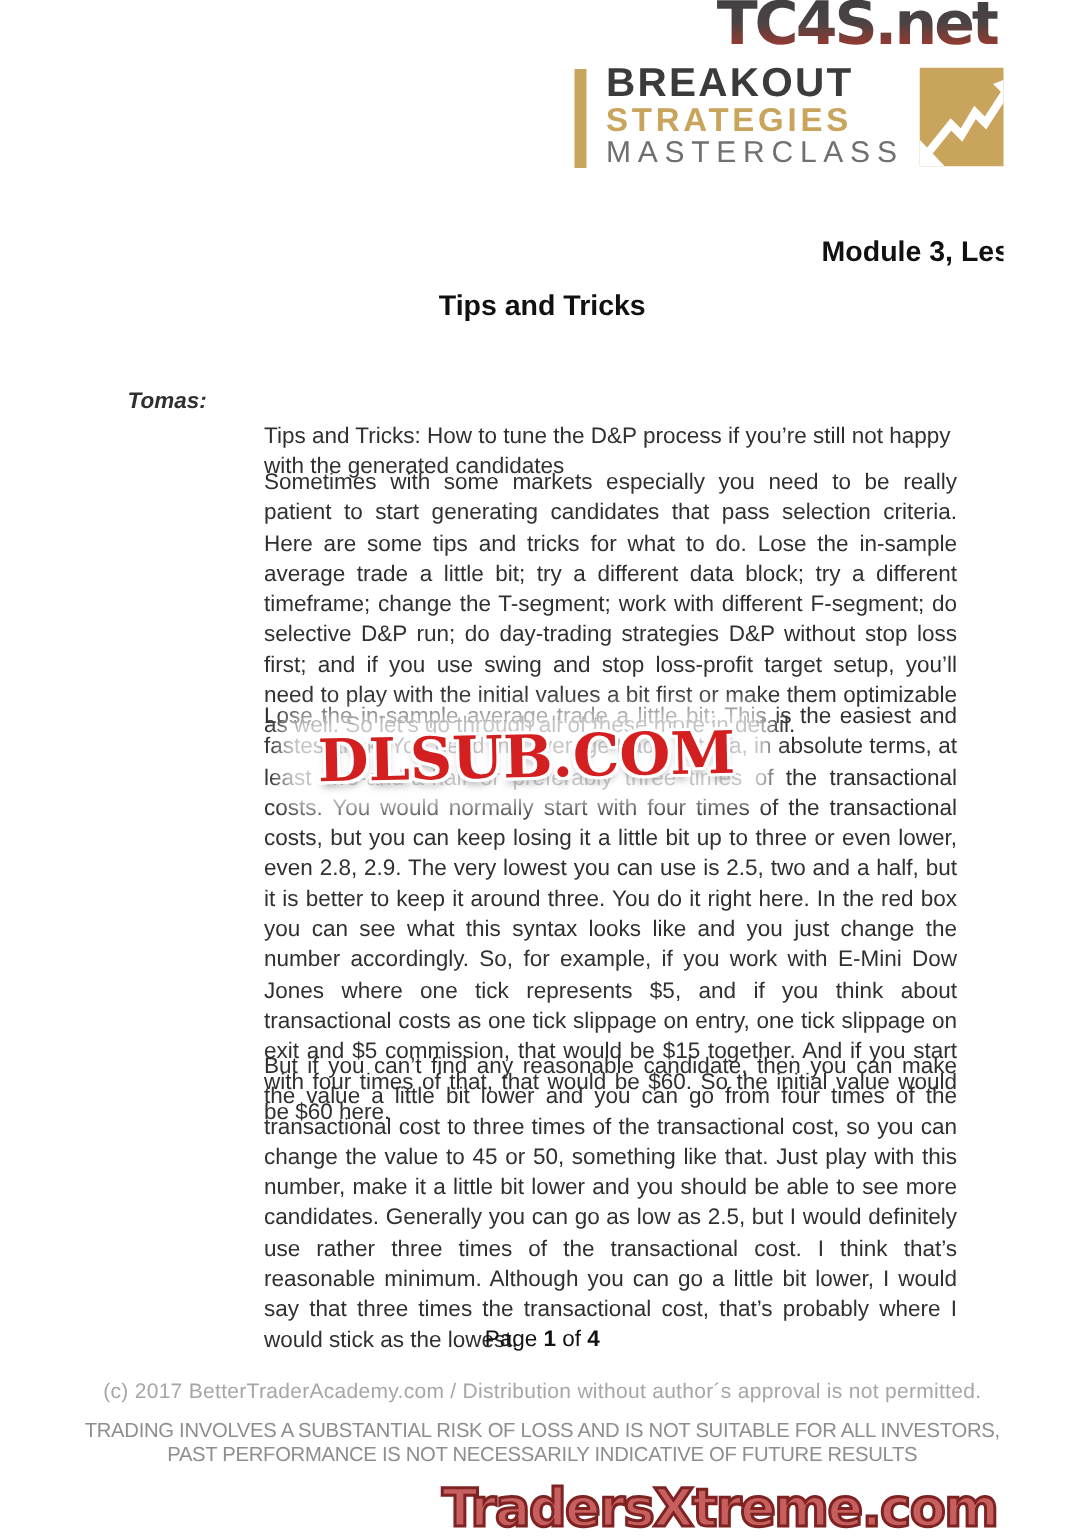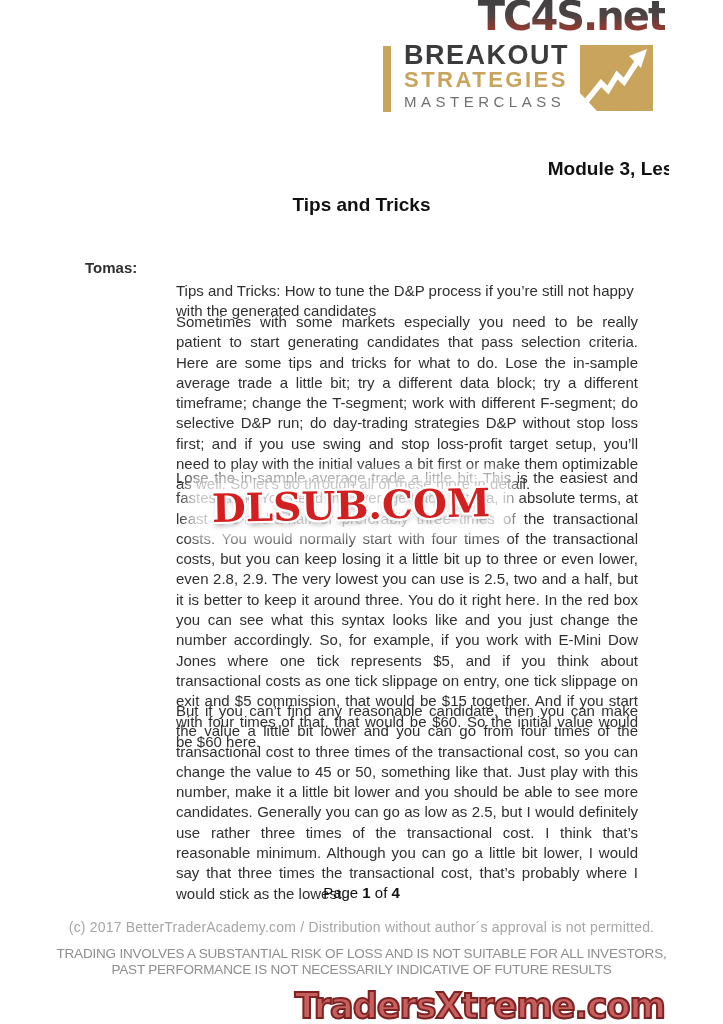--- a/index.html
+++ b/index.html
@@ -11,31 +11,31 @@
         font-family:"DejaVu Sans",sans-serif;font-weight:800;font-size:40px;letter-spacing:-2px;
         background:linear-gradient(180deg,#3f3f41 0%,#4b4344 48%,#99392f 82%,#a8493c 100%);
         -webkit-background-clip:text;background-clip:text;color:transparent;}
 
   
   .logo{position:absolute;left:383px;top:42px;display:flex;align-items:flex-start;z-index:1;}
   .logo-bar{width:8px;height:66px;background:#C8A45C;margin-right:13px;margin-top:4px;}
   .logo-text{display:flex;flex-direction:column;}
   .logo-l1{font-size:27px;font-weight:bold;color:#3B3B3D;letter-spacing:1.5px;line-height:26px;}
   .logo-l2{font-size:22px;font-weight:bold;color:#C8A45C;letter-spacing:2.5px;line-height:24px;}
-  .logo-l3{font-size:15px;font-weight:normal;color:#6F7072;letter-spacing:4.5px;line-height:20px;}
+  .logo-l3{font-size:20px;font-weight:normal;color:#6F7072;letter-spacing:4.5px;line-height:20px;}
   .logo-icon{margin-left:11px;margin-top:3px;display:block;}
 
   
   .title1{position:absolute;top:158px;left:0;width:723px;text-align:right;
           font-size:19px;font-weight:bold;color:#111;}
   .title2{position:absolute;top:194px;left:0;width:723px;text-align:center;
           font-size:19px;font-weight:bold;color:#111;}
 
   
-  .speaker{position:absolute;left:85px;top:259px;font-size:15px;font-weight:bold;color:#303030;}
+  .speaker{position:absolute;left:85px;top:259px;font-size:15px;font-weight:bold;color:#303030;font-style:italic;}
   .para{position:absolute;left:176px;width:462px;margin:0;font-size:15px;line-height:20.3px;
         color:#303030;text-align:justify;}
   .para.first{text-align:left;margin-top:22px;}
   .p1{top:259px;}
   .p2{top:312px;}
   .p3{top:468px;}
   .p4{top:701px;}
 
   
   .dlsub{position:absolute;left:196px;top:480px;width:310px;height:50px;z-index:6;

